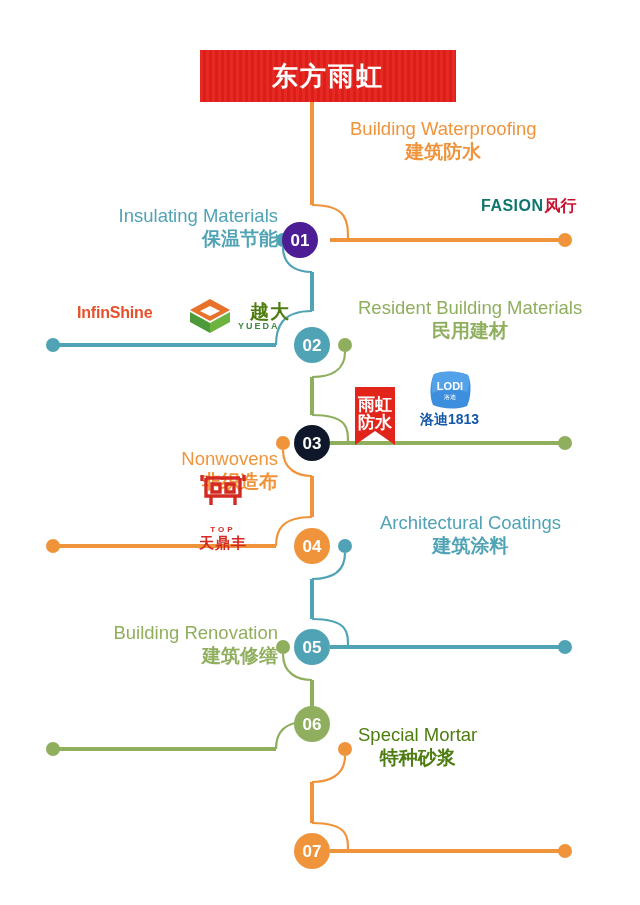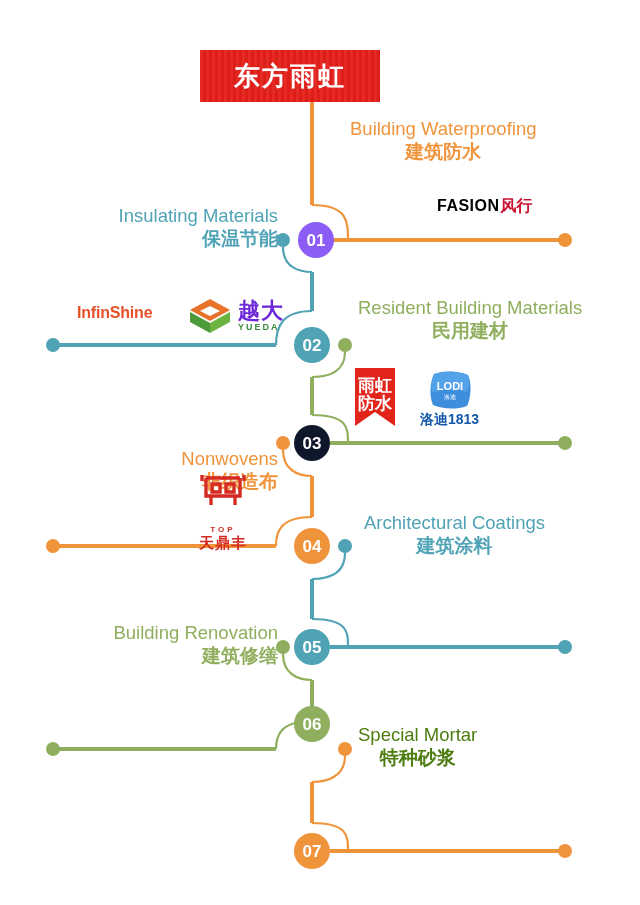--- a/index.html
+++ b/index.html
@@ -6,21 +6,21 @@
   body{
     width:640px;height:905px;position:relative;overflow:hidden;
     font-family:"Liberation Sans","DejaVu Sans",sans-serif;
     -webkit-font-smoothing:antialiased;
   }
   #stage{position:absolute;left:0;top:0;width:640px;height:905px;}
   #wires{position:absolute;left:0;top:0;width:640px;height:905px;}
 
   
   .banner{
-    position:absolute;left:200px;top:50px;width:180px;height:52px;
+    position:absolute;left:200px;top:50px;width:256px;height:52px;
     background:#E41F19;display:flex;align-items:center;justify-content:center;
   }
   .banner .bar-stripes{
     position:absolute;left:0;top:0;right:0;bottom:0;
     background:repeating-linear-gradient(90deg,
        rgba(255,255,255,0.05) 0 3px, rgba(0,0,0,0.03) 3px 6px);
     pointer-events:none;
   }
   .banner-text{
     position:relative;color:#ffffff;font-size:26px;font-weight:bold;
@@ -38,32 +38,32 @@
   .label{position:absolute;line-height:1.16;white-space:nowrap;}
   .label .en{font-size:18.5px;font-weight:500;display:block;}
   .label .zh{font-size:19px;font-weight:bold;display:block;margin-top:2px;}
   .label.right{text-align:center;}
   .label.left{text-align:right;}
 
   
   .logo{position:absolute;}
 
   .logo-fasion{font-size:16px;font-weight:bold;line-height:1;white-space:nowrap;}
-  .logo-fasion .lat{color:#000000;letter-spacing:.5px;font-style:normal;}
+  .logo-fasion .lat{color:#0f766e;letter-spacing:.5px;font-style:normal;margin-left:44px;}
   .logo-fasion .cjk{color:#C8102E;margin-left:1px;}
 
   .logo-infinshine{
     font-size:16px;font-weight:bold;color:#E8502A;letter-spacing:-0.2px;
     white-space:nowrap;line-height:1;
   }
 
   .logo-yueda{display:flex;align-items:center;gap:6px;}
   .yueda-mark{width:44px;height:38px;flex:0 0 auto;}
   .yueda-txt{line-height:1;}
-  .yueda-txt .cn{display:block;font-size:22px;font-weight:bold;color:#6d28d9;letter-spacing:1px;}
+  .yueda-txt .cn{display:block;font-size:19px;font-weight:bold;color:#4d7c0f;letter-spacing:1px;margin-left:12px;}
   .yueda-txt .en{display:block;font-size:9px;font-weight:bold;color:#3c8a3f;letter-spacing:2px;margin-top:1px;}
 
   .logo-yuhong{width:40px;height:58px;}
   .logo-lodi{text-align:center;}
   .lodi-mark{width:46px;height:40px;display:block;margin:0 auto;}
   .lodi-cap{display:block;font-size:14px;font-weight:bold;color:#1557A8;letter-spacing:0px;margin-top:2px;line-height:1;text-align:right;}
 
   .logo-tdf{text-align:center;}
   .tdf-mark{width:50px;height:40px;display:block;margin:0 auto;}
   .tdf-top{display:block;font-size:8px;font-weight:bold;color:#D42A22;letter-spacing:3px;line-height:1;margin-top:16px;}
@@ -137,21 +137,21 @@
       <path stroke="#F0943C" d="M330,851 L563,851"></path>
       <circle cx="565" cy="851" r="7" fill="#F0943C" stroke="none"></circle>
     </g>
   </svg>
 
   <div class="banner">
     <div class="bar-stripes"></div>
     <span class="banner-text">东方雨虹</span>
   </div>
 
-  <div class="node" style="left:298px;top:222px;background:#8b5cf6;">
+  <div class="node" style="left:282px;top:222px;background:#4c1d95;">
     <span>01</span>
   </div>
   <div class="node" style="left:294px;top:327px;background:#4FA3B5;">
     <span>02</span>
   </div>
   <div class="node" style="left:294px;top:425px;background:#0f172a;">
     <span>03</span>
   </div>
   <div class="node" style="left:294px;top:528px;background:#F0943C;">
     <span>04</span>
@@ -179,21 +179,21 @@
   <div class="label right" style="left:358px;top:297px;color:#8FAF5E;">
     <span class="en">Resident Building Materials</span>
     <span class="zh">民用建材</span>
   </div>
 
   <div class="label left" style="right:362px;top:408px;color:#F0943C;margin-top:40px;">
     <span class="en">Nonwovens</span>
     <span class="zh">非织造布</span>
   </div>
 
-  <div class="label right" style="left:364px;top:512px;color:#4FA3B5;">
+  <div class="label right" style="left:380px;top:512px;color:#4FA3B5;">
     <span class="en">Architectural Coatings</span>
     <span class="zh">建筑涂料</span>
   </div>
 
   <div class="label left" style="right:362px;top:622px;color:#8FAF5E;">
     <span class="en">Building Renovation</span>
     <span class="zh">建筑修缮</span>
   </div>
 
   <div class="label right" style="left:358px;top:724px;color:#4d7c0f;">
@@ -215,21 +215,21 @@
       <polygon points="22,9 32,14 22,19 12,14" fill="#ffffff"></polygon>
       <polygon points="2,15 22,26 22,36 2,25" fill="#4C9A3A"></polygon>
       <polygon points="42,15 22,26 22,36 42,25" fill="#6CB33F"></polygon>
     </svg>
     <span class="yueda-txt">
       <span class="cn">越大</span>
       <span class="en">YUEDA</span>
     </span>
   </div>
 
-  <div class="logo" style="left:355px;top:368px;">
+  <div class="logo" style="left:355px;top:387px;">
     <svg class="logo-yuhong" viewBox="0 0 40 58">
       <path d="M0,0 H40 V58 L20,44 L0,58 Z" fill="#E1251B"></path>
       <text x="20" y="23" text-anchor="middle" font-family="'Liberation Sans',sans-serif" font-size="17" font-weight="bold" fill="#ffffff">雨虹</text>
       <text x="20" y="41" text-anchor="middle" font-family="'Liberation Sans',sans-serif" font-size="17" font-weight="bold" fill="#ffffff">防水</text>
     </svg>
   </div>
 
   <div class="logo logo-lodi" style="left:420px;top:370px;">
     <svg class="lodi-mark" viewBox="0 0 46 40">
       <path d="M7,4 C18,0 32,1 41,5 C45,13 44,28 40,36 C29,40 15,39 6,35 C2,26 3,12 7,4 Z" fill="#3E8EDE"></path>

